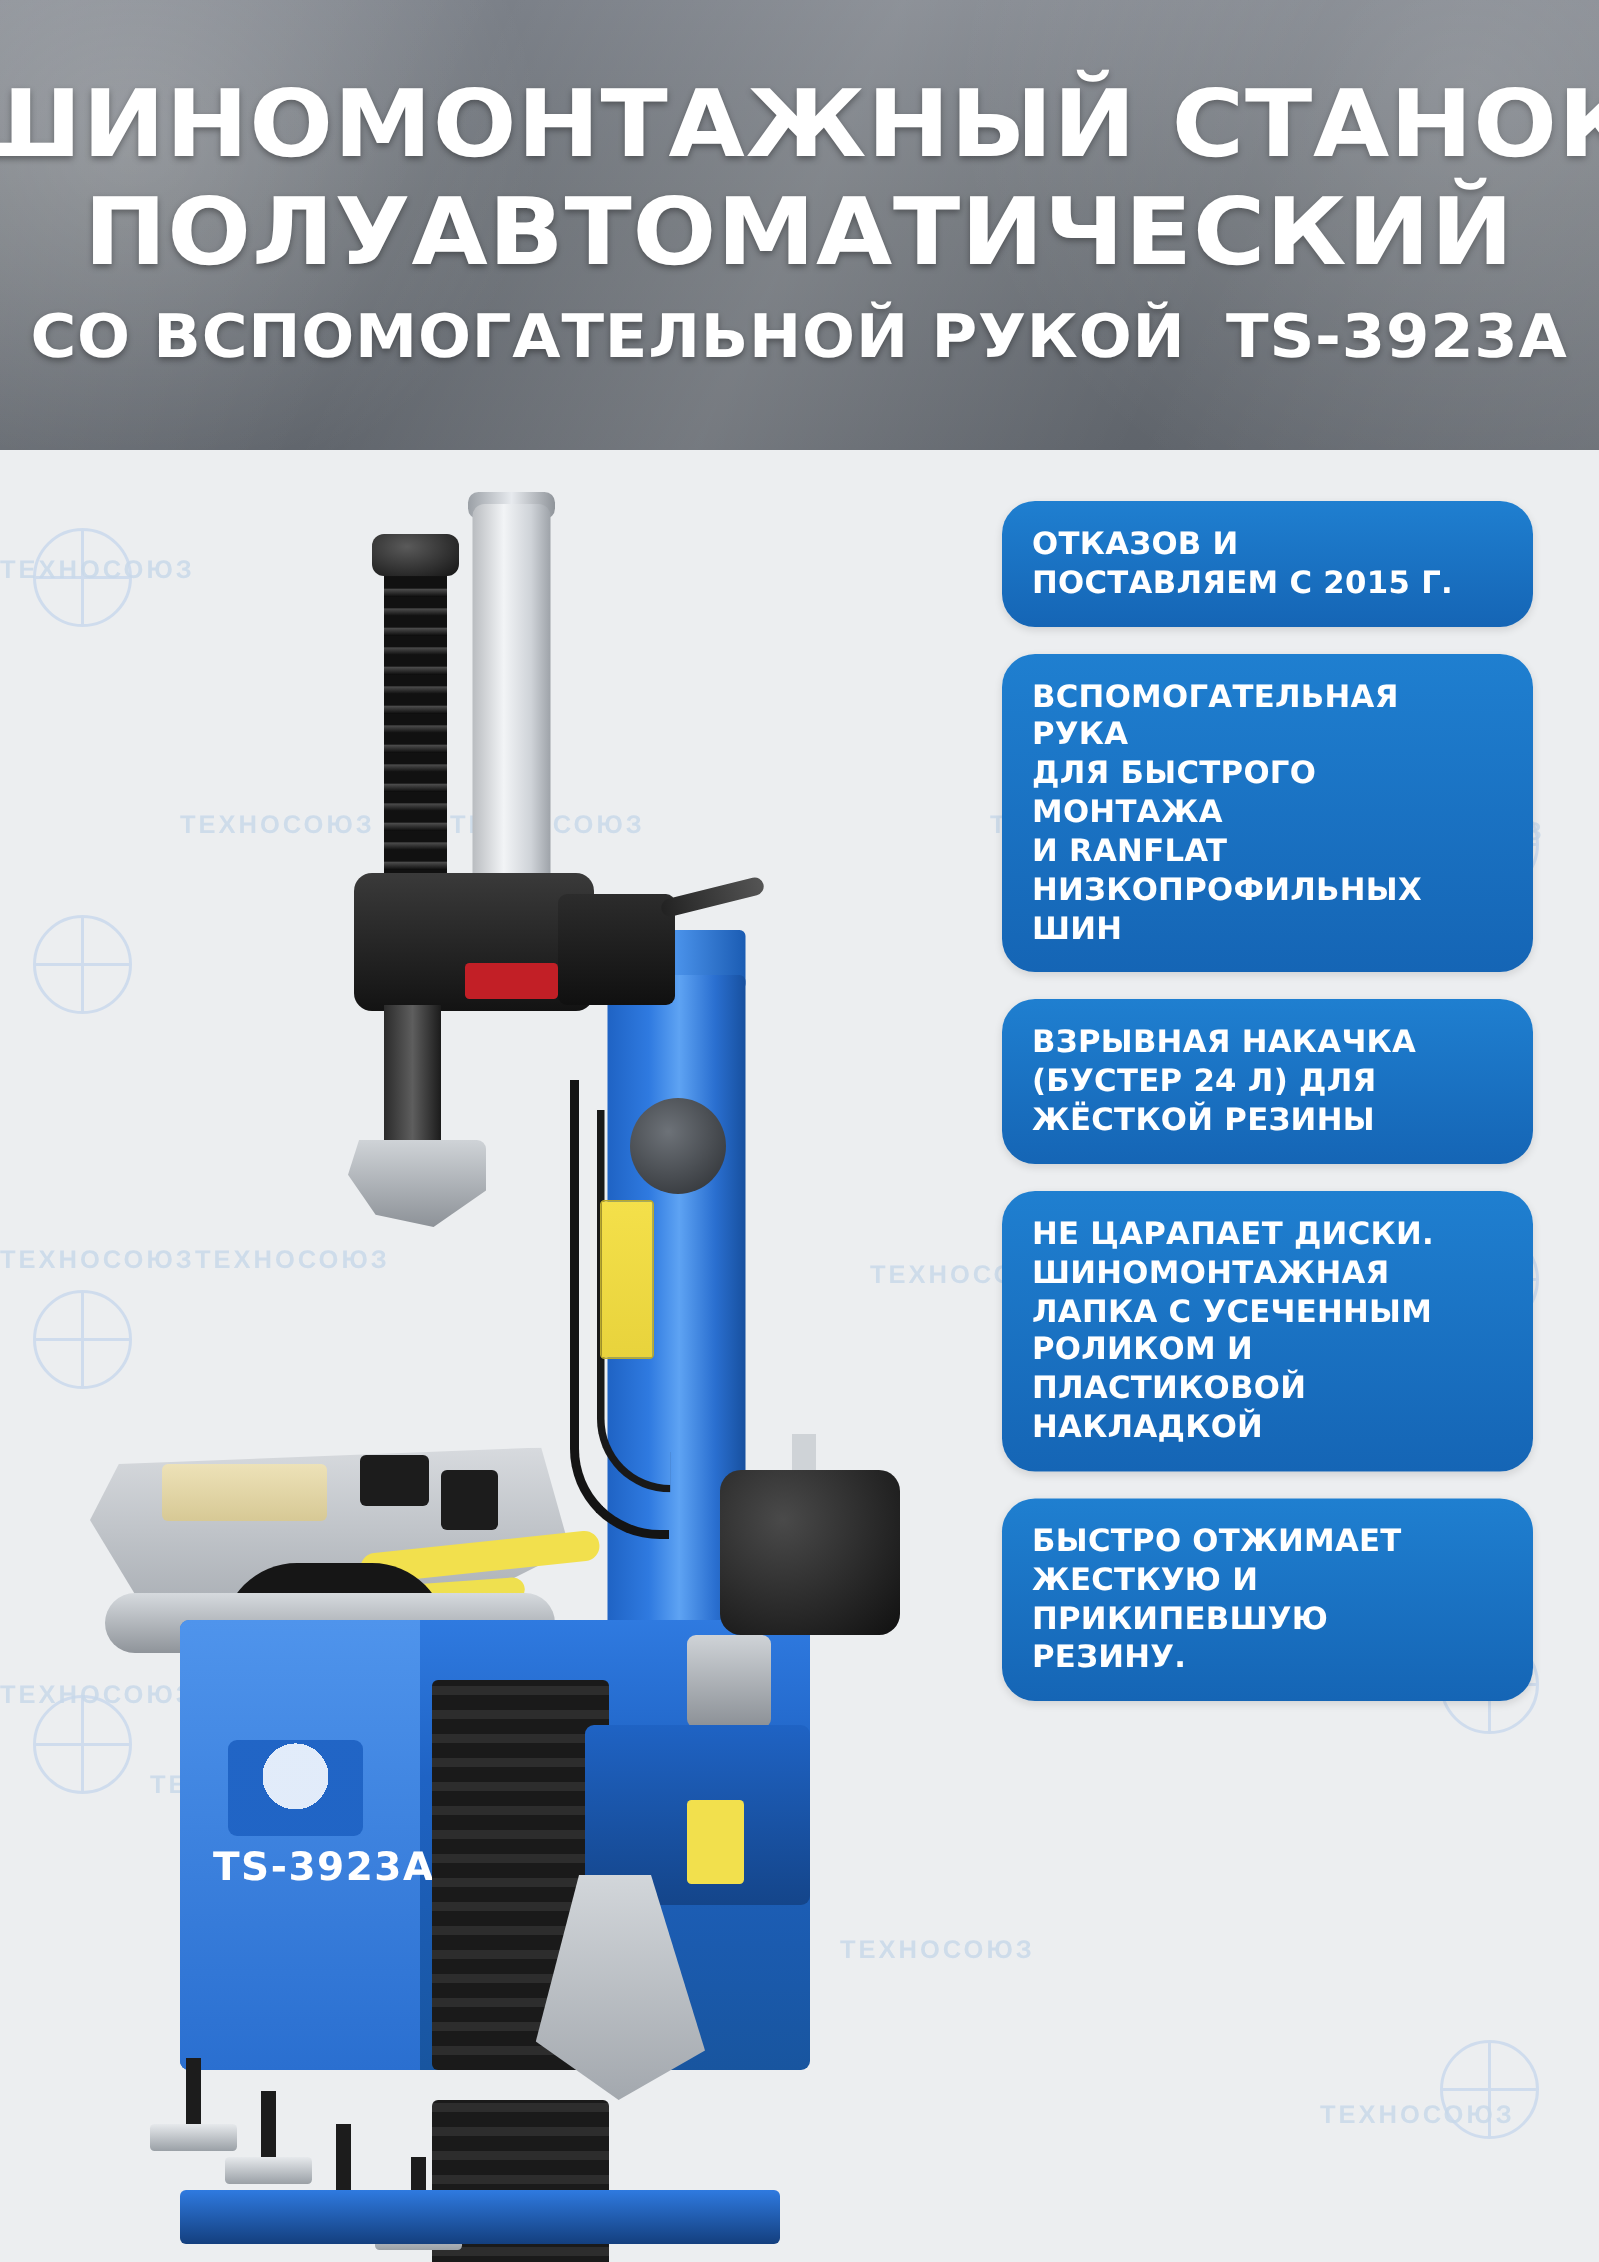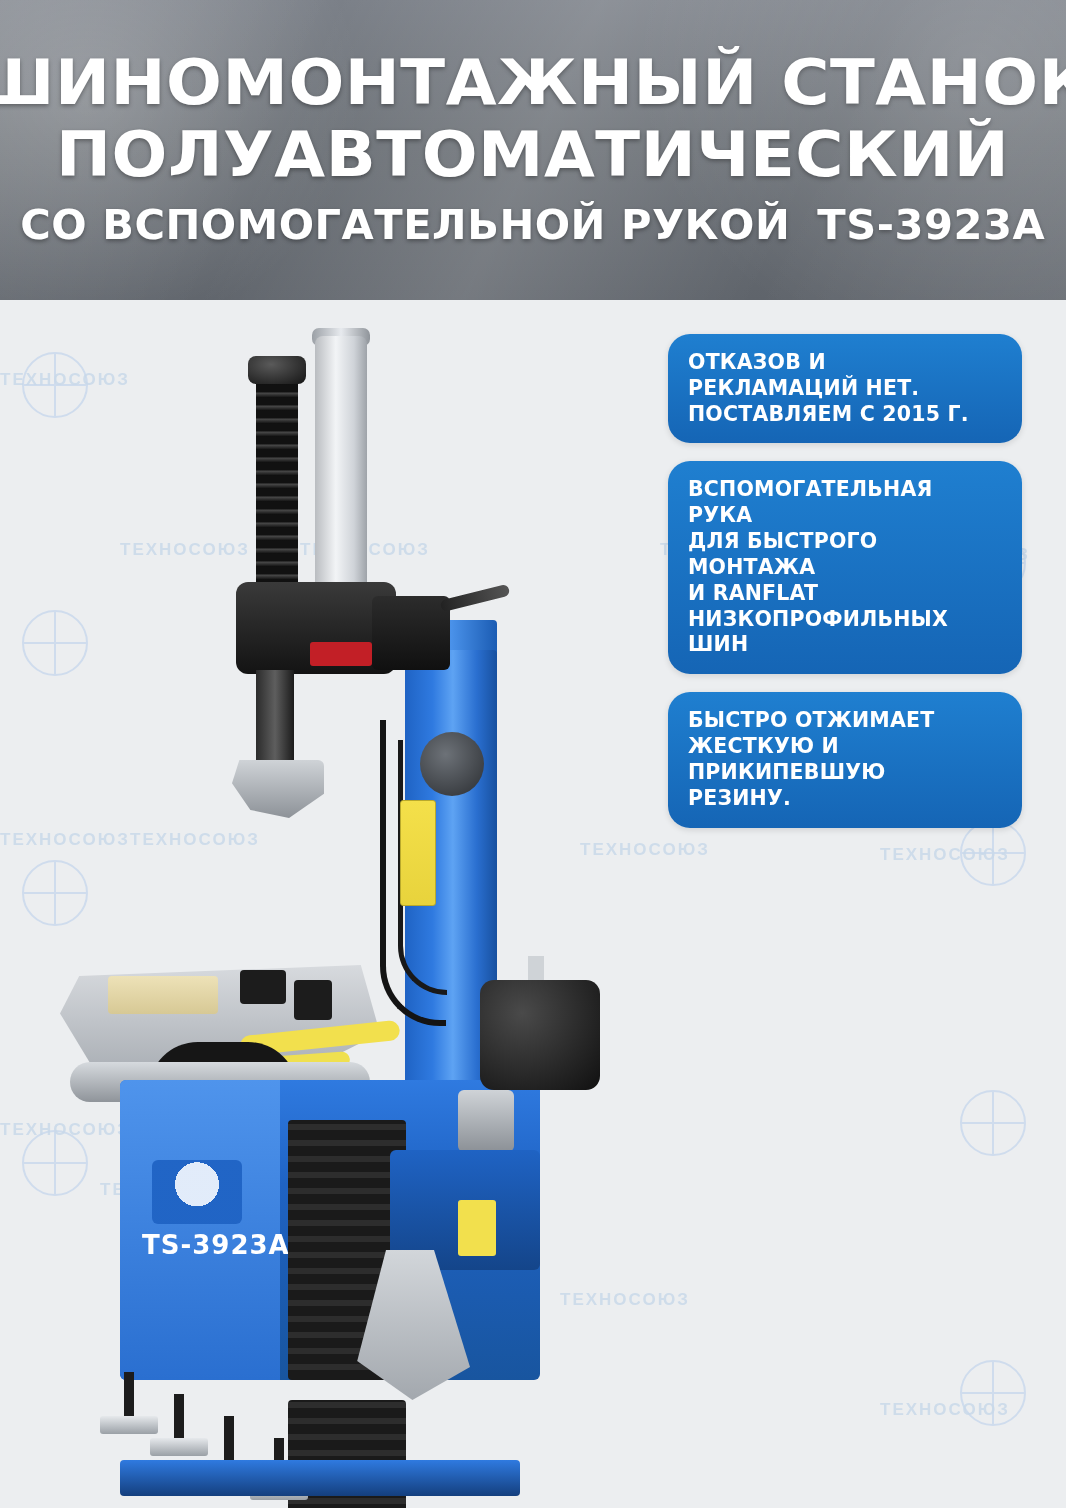--- a/index.html
+++ b/index.html
@@ -255,27 +255,38 @@
     <div class="pedal" style="left:110px;top:140px;"></div>
     <div class="pstem" style="left:184px;top:118px;"></div>
     <div class="pedal" style="left:160px;top:162px;"></div>
   </div>
   <div class="base"></div>
 </div>
 
 <div class="cards">
   <div class="card">
     <p>ОТКАЗОВ И</p>
-    <p>РЕКЛАМАЦИЙ НЕТ.</p>
     <p>ПОСТАВЛЯЕМ С 2015 Г.</p>
   </div>
   <div class="card">
     <p>ВСПОМОГАТЕЛЬНАЯ РУКА</p>
     <p>ДЛЯ БЫСТРОГО МОНТАЖА</p>
     <p>И RANFLAT</p>
     <p>НИЗКОПРОФИЛЬНЫХ ШИН</p>
   </div>
   <div class="card">
+    <p>ВЗРЫВНАЯ НАКАЧКА</p>
+    <p>(БУСТЕР 24 Л) ДЛЯ</p>
+    <p>ЖЁСТКОЙ РЕЗИНЫ</p>
+  </div>
+  <div class="card">
+    <p>НЕ ЦАРАПАЕТ ДИСКИ.</p>
+    <p>ШИНОМОНТАЖНАЯ</p>
+    <p>ЛАПКА С УСЕЧЕННЫМ</p>
+    <p>РОЛИКОМ И ПЛАСТИКОВОЙ</p>
+    <p>НАКЛАДКОЙ</p>
+  </div>
+  <div class="card">
     <p>БЫСТРО ОТЖИМАЕТ</p>
     <p>ЖЕСТКУЮ И ПРИКИПЕВШУЮ</p>
     <p>РЕЗИНУ.</p>
   </div>
 </div>
 
 </body></html>

